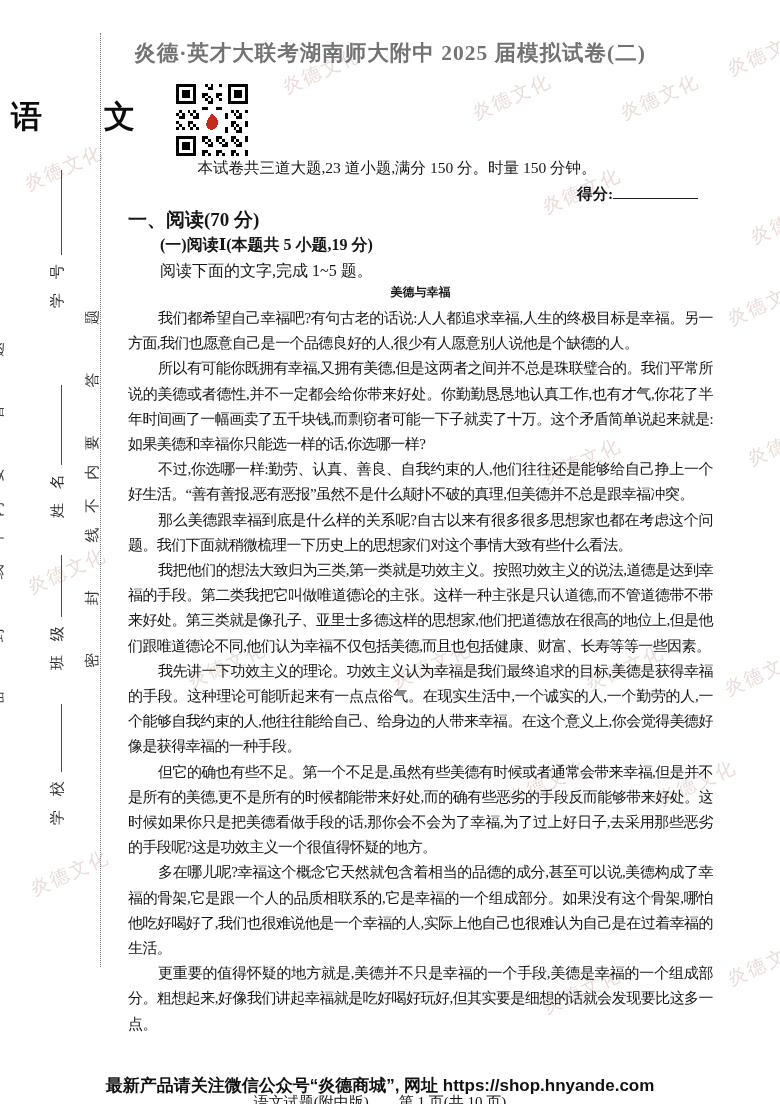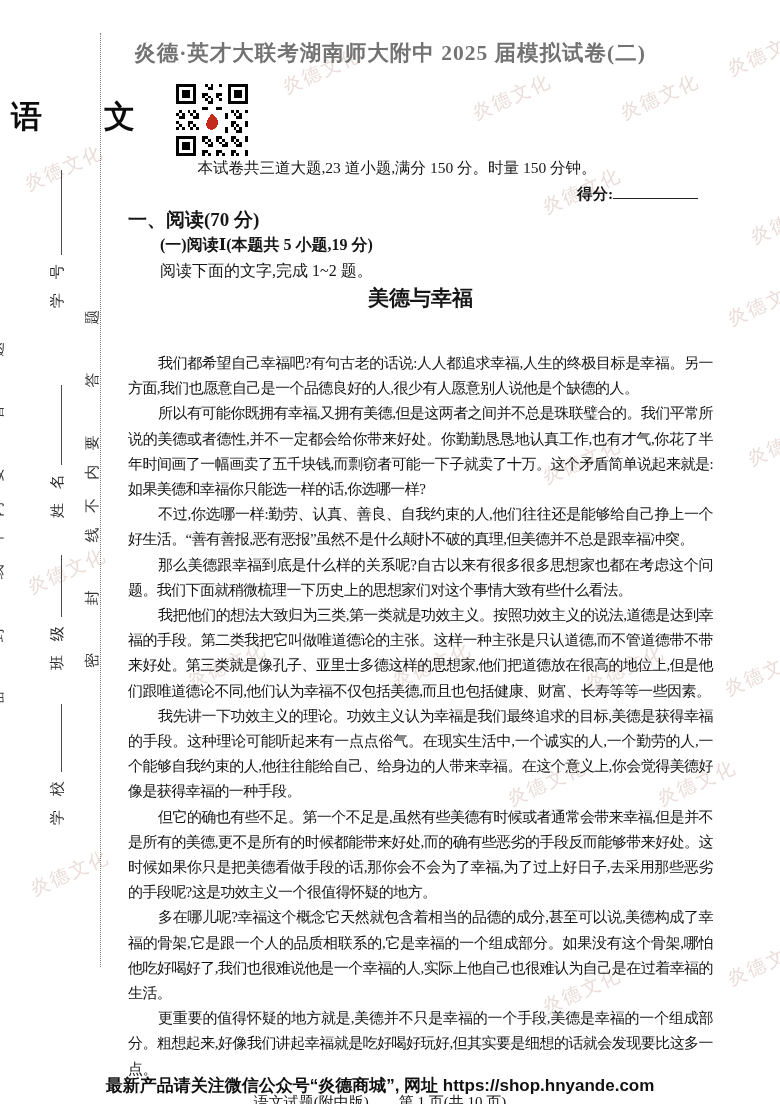--- a/index.html
+++ b/index.html
@@ -26,23 +26,23 @@
   .qr-wrap{position:absolute;left:176px;top:84px;width:72px;height:72px;}
   .subject{position:absolute;top:96px;left:0;width:780px;text-align:left;font-weight:700;font-size:31px;color:#0c0c0c;padding-left:11px;}
   .instructions{position:absolute;top:158px;left:17px;width:760px;text-align:center;font-size:15.5px;}
   .score{position:absolute;top:182px;left:577px;}
   .score-label{font-weight:700;font-size:15.5px;text-align:center;}
   .score-line{display:inline-block;width:85px;height:1em;border-bottom:1.4px solid #222;vertical-align:baseline;}
   
   .h1{position:absolute;top:207px;left:128px;font-weight:700;font-size:19px;}
   .h2{position:absolute;top:235px;left:160px;font-weight:700;font-size:16px;}
   .h3{position:absolute;top:261px;left:160px;font-size:16px;}
-  .article-title{position:absolute;top:284px;left:128px;width:585px;text-align:center;font-weight:700;font-size:21px;}
-  
-  .article{position:absolute;top:306px;left:128px;width:585px;z-index:1;margin-top:45px;}
+  .article-title{position:absolute;top:284px;left:128px;width:585px;text-align:center;font-weight:700;font-size:12px;}
+  
+  .article{position:absolute;top:306px;left:128px;width:585px;z-index:1;}
   .article p{margin:0;text-indent:2em;text-align:justify;font-size:15px;letter-spacing:-0.6px;line-height:25.2px;color:#141414;}
   
   .page-info{position:absolute;top:1046px;left:20px;width:720px;text-align:center;font-size:15px;margin-top:47px;}
   .promo{position:absolute;top:1074px;left:20px;width:720px;text-align:center;font-weight:700;font-size:17px;font-family:"Liberation Sans","DejaVu Sans",sans-serif;color:#111;}
 </style>
 </head>
 <body>
 
 <div class="page">
 
@@ -221,21 +221,21 @@
 
   <div class="subject">语　　文</div>
   <div class="instructions">本试卷共三道大题,23 道小题,满分 150 分。时量 150 分钟。</div>
 
   <div class="score">
     <span class="score-label">得分:</span><span class="score-line"></span>
   </div>
 
   <div class="h1">一、阅读(70 分)</div>
   <div class="h2">(一)阅读Ⅰ(本题共 5 小题,19 分)</div>
-  <div class="h3">阅读下面的文字,完成 1~2 题。</div>
+  <div class="h3">阅读下面的文字,完成 1~5 题。</div>
   <div class="article-title">美德与幸福</div>
 
   <div class="article">
     <p>我们都希望自己幸福吧?有句古老的话说:人人都追求幸福,人生的终极目标是幸福。另一方面,我们也愿意自己是一个品德良好的人,很少有人愿意别人说他是个缺德的人。</p>
     <p>所以有可能你既拥有幸福,又拥有美德,但是这两者之间并不总是珠联璧合的。我们平常所说的美德或者德性,并不一定都会给你带来好处。你勤勤恳恳地认真工作,也有才气,你花了半年时间画了一幅画卖了五千块钱,而剽窃者可能一下子就卖了十万。这个矛盾简单说起来就是:如果美德和幸福你只能选一样的话,你选哪一样?</p>
     <p>不过,你选哪一样:勤劳、认真、善良、自我约束的人,他们往往还是能够给自己挣上一个好生活。“善有善报,恶有恶报”虽然不是什么颠扑不破的真理,但美德并不总是跟幸福冲突。</p>
     <p>那么美德跟幸福到底是什么样的关系呢?自古以来有很多很多思想家也都在考虑这个问题。我们下面就稍微梳理一下历史上的思想家们对这个事情大致有些什么看法。</p>
     <p>我把他们的想法大致归为三类,第一类就是功效主义。按照功效主义的说法,道德是达到幸福的手段。第二类我把它叫做唯道德论的主张。这样一种主张是只认道德,而不管道德带不带来好处。第三类就是像孔子、亚里士多德这样的思想家,他们把道德放在很高的地位上,但是他们跟唯道德论不同,他们认为幸福不仅包括美德,而且也包括健康、财富、长寿等等一些因素。</p>
     <p>我先讲一下功效主义的理论。功效主义认为幸福是我们最终追求的目标,美德是获得幸福的手段。这种理论可能听起来有一点点俗气。在现实生活中,一个诚实的人,一个勤劳的人,一个能够自我约束的人,他往往能给自己、给身边的人带来幸福。在这个意义上,你会觉得美德好像是获得幸福的一种手段。</p>
     <p>但它的确也有些不足。第一个不足是,虽然有些美德有时候或者通常会带来幸福,但是并不是所有的美德,更不是所有的时候都能带来好处,而的确有些恶劣的手段反而能够带来好处。这时候如果你只是把美德看做手段的话,那你会不会为了幸福,为了过上好日子,去采用那些恶劣的手段呢?这是功效主义一个很值得怀疑的地方。</p>

